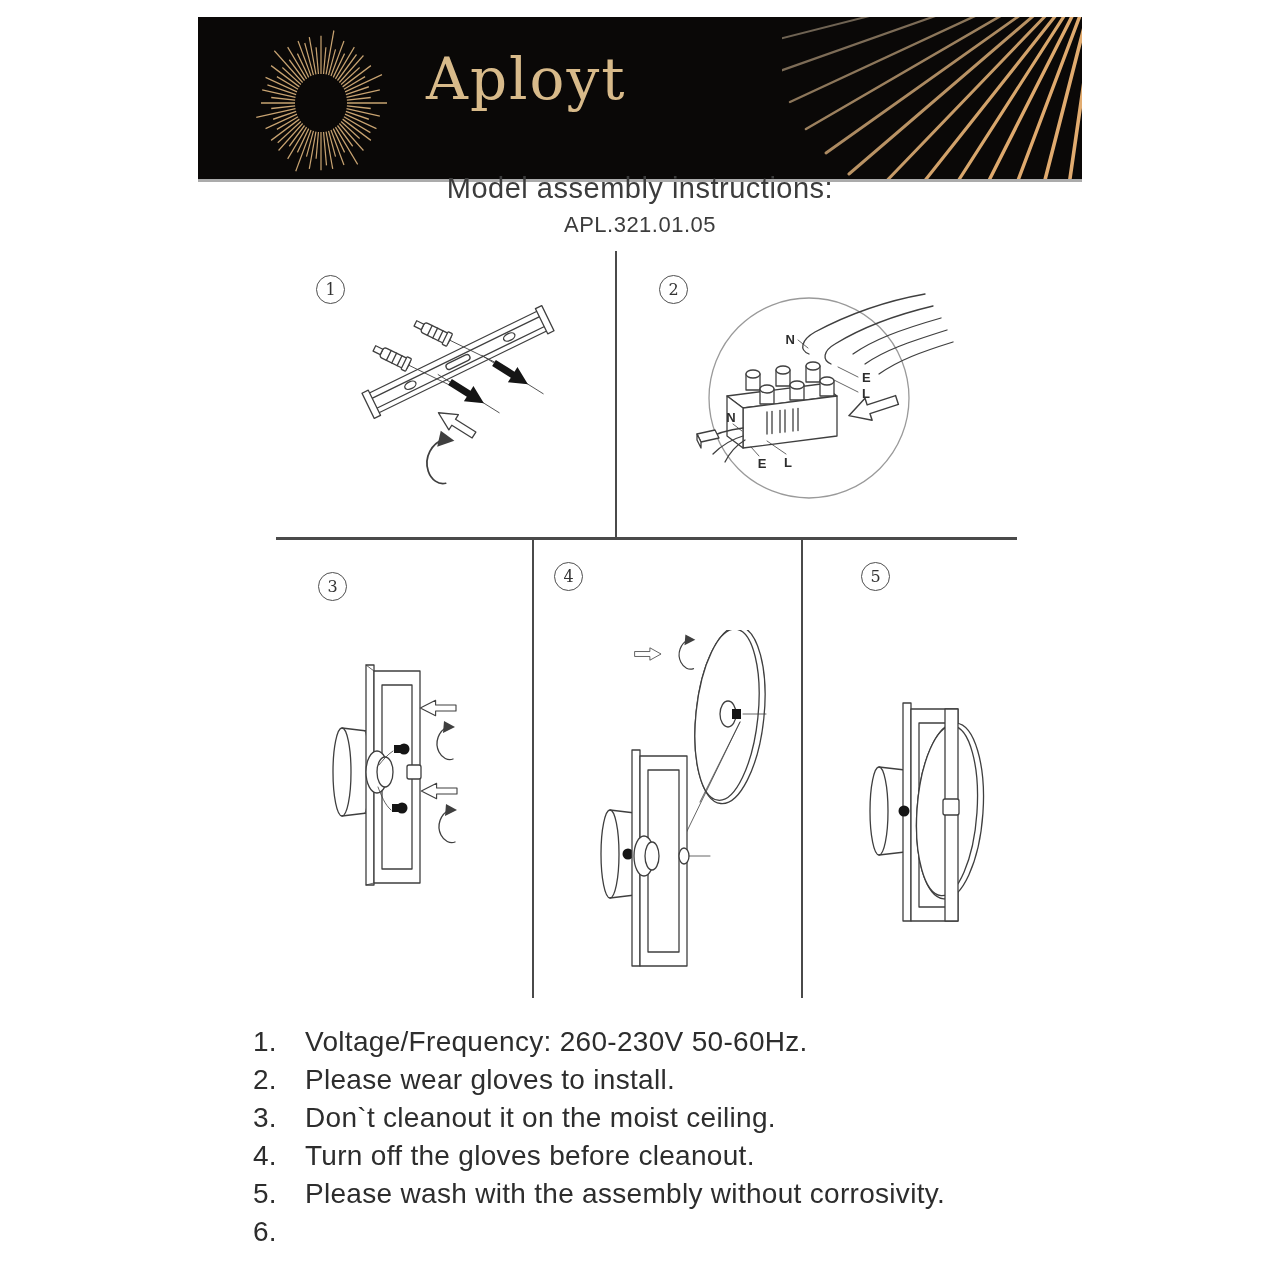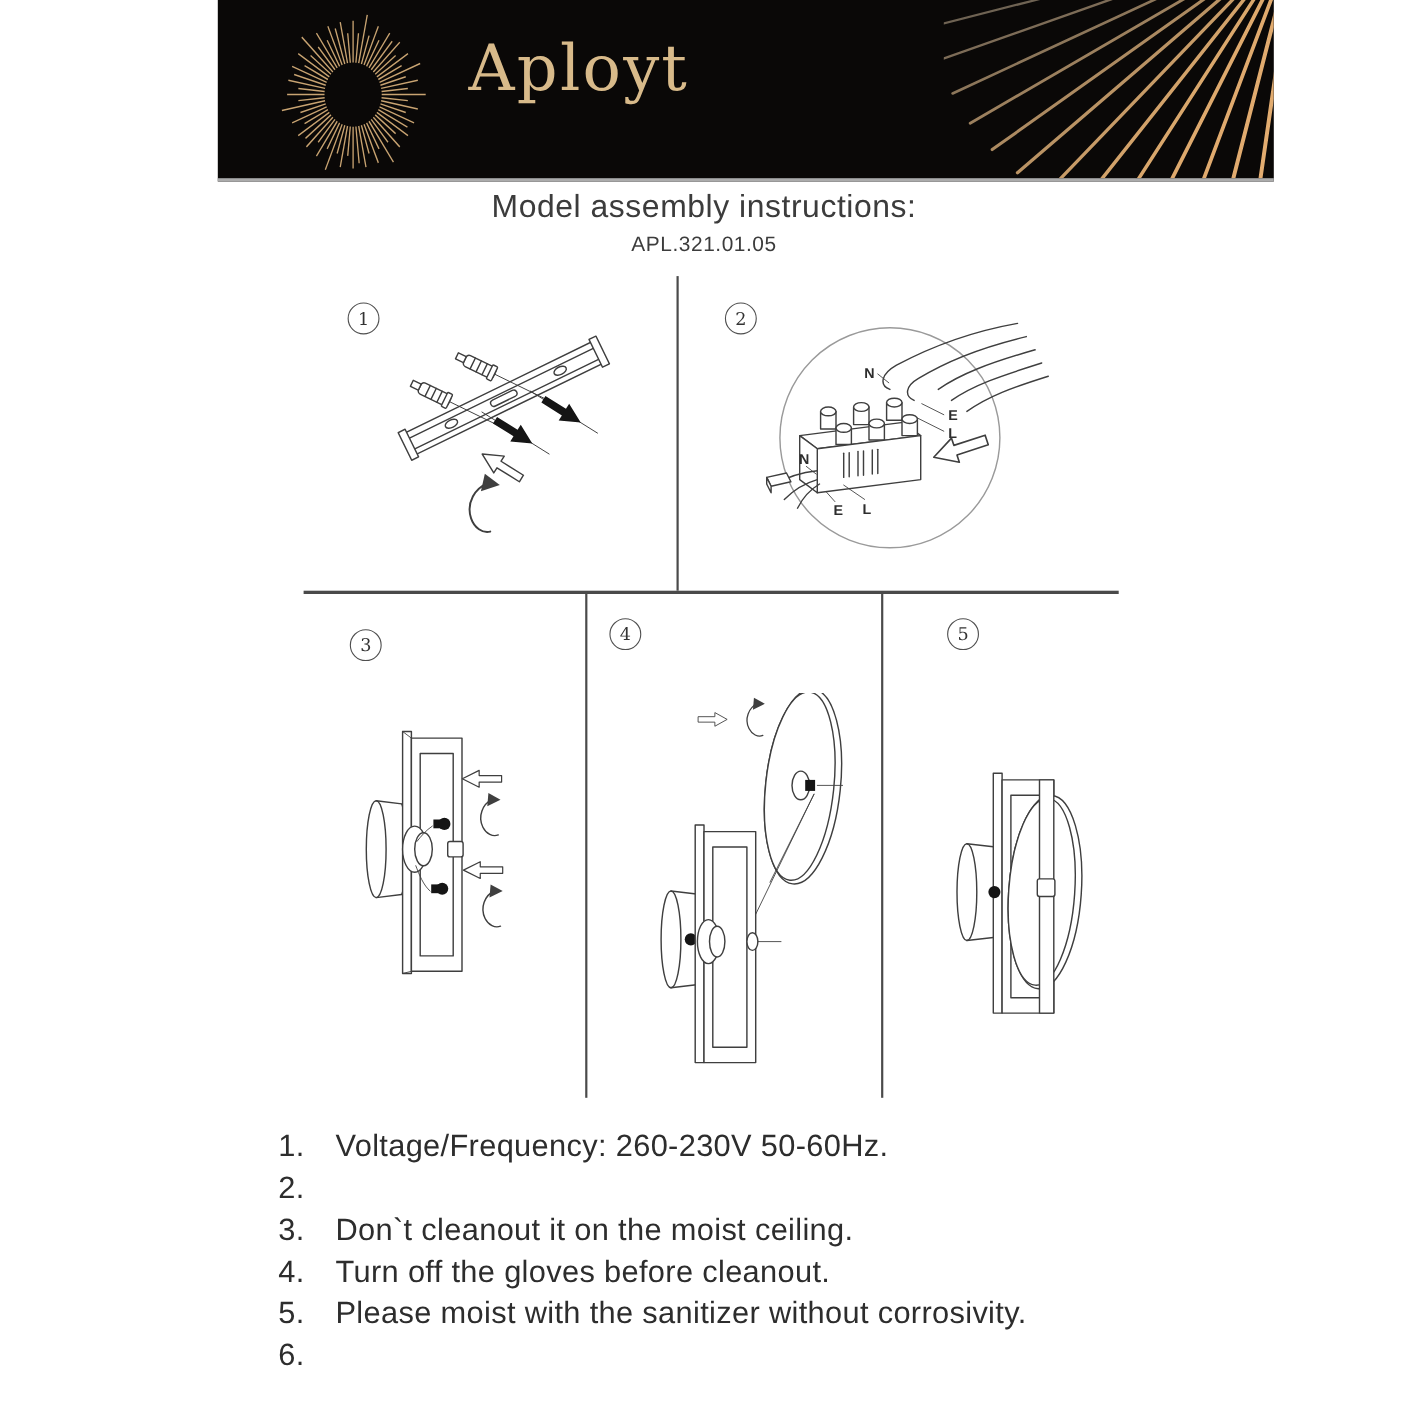--- a/index.html
+++ b/index.html
@@ -1,33 +1,33 @@
 <!DOCTYPE html>
 <html><head>
 <meta charset="utf-8">
 <style>
   html,body{margin:0;padding:0;}
   body{width:1280px;height:1280px;background:#ffffff;overflow:hidden;
        font-family:"Liberation Sans",sans-serif;color:#2e2e2e;}
   .page{position:relative;width:1280px;height:1280px;background:#fff;}
 
   
-  .banner{position:absolute;left:198px;top:0;width:960px;height:162px;
+  .banner{position:absolute;left:198px;top:17px;width:884px;height:162px;
           background:#0a0807;overflow:hidden;border-bottom:3px solid #ababab;}
   .sunburst-svg{position:absolute;left:55px;top:11px;}
   .sunburst-svg line{stroke:#c9a472;stroke-width:1.2;}
   .brand{position:absolute;left:228px;top:28px;font-size:58px;font-weight:400;
          color:#d8ba8a;letter-spacing:2px;font-family:"DejaVu Serif","Liberation Serif",serif;}
   .rays-svg{position:absolute;right:0;top:0;}
   .rays-svg line{stroke-linecap:round;}
 
   
   .title-block{position:absolute;left:0;top:172px;width:1280px;text-align:center;}
   .title-line1{font-size:29px;color:#3c3c3c;letter-spacing:.5px;}
-  .title-line2{font-size:19px;color:#3c3c3c;margin-top:7px;letter-spacing:.5px;}
+  .title-line2{font-size:22px;color:#3c3c3c;margin-top:7px;letter-spacing:.5px;}
 
   
   .divider{position:absolute;background:#4a4a4a;}
   .div-v-top{left:615px;top:251px;width:2px;height:286px;}
   .div-h{left:276px;top:537px;width:741px;height:3px;}
   .div-v-b1{left:532px;top:540px;width:2px;height:458px;}
   .div-v-b2{left:801px;top:540px;width:2px;height:458px;}
 
   
   .badge{position:absolute;width:27px;height:27px;border:1.6px solid #4f4f4f;border-radius:50%;
@@ -393,31 +393,32 @@
     <circle cx="79" cy="146" r="5.5" class="f-dark"></circle>
   </svg>
 
   <ol class="notes">
     <li class="note-row">
         <span class="note-num">1.</span>
         <span>Voltage/Frequency: 260-230V 50-60Hz.</span>
       </li>
     <li class="note-row">
         <span class="note-num">2.</span>
+        <span>Please wear gloves to install.</span>
       </li>
     <li class="note-row">
         <span class="note-num">3.</span>
         <span>Don`t cleanout it on the moist ceiling.</span>
       </li>
     <li class="note-row">
         <span class="note-num">4.</span>
         <span>Turn off the gloves before cleanout.</span>
       </li>
     <li class="note-row">
         <span class="note-num">5.</span>
-        <span>Please moist with the sanitizer without corrosivity.</span>
+        <span>Please wash with the assembly without corrosivity.</span>
       </li>
     <li class="note-row">
         <span class="note-num">6.</span>
       </li>
   </ol>
 
 </div>
 
 </body></html>

